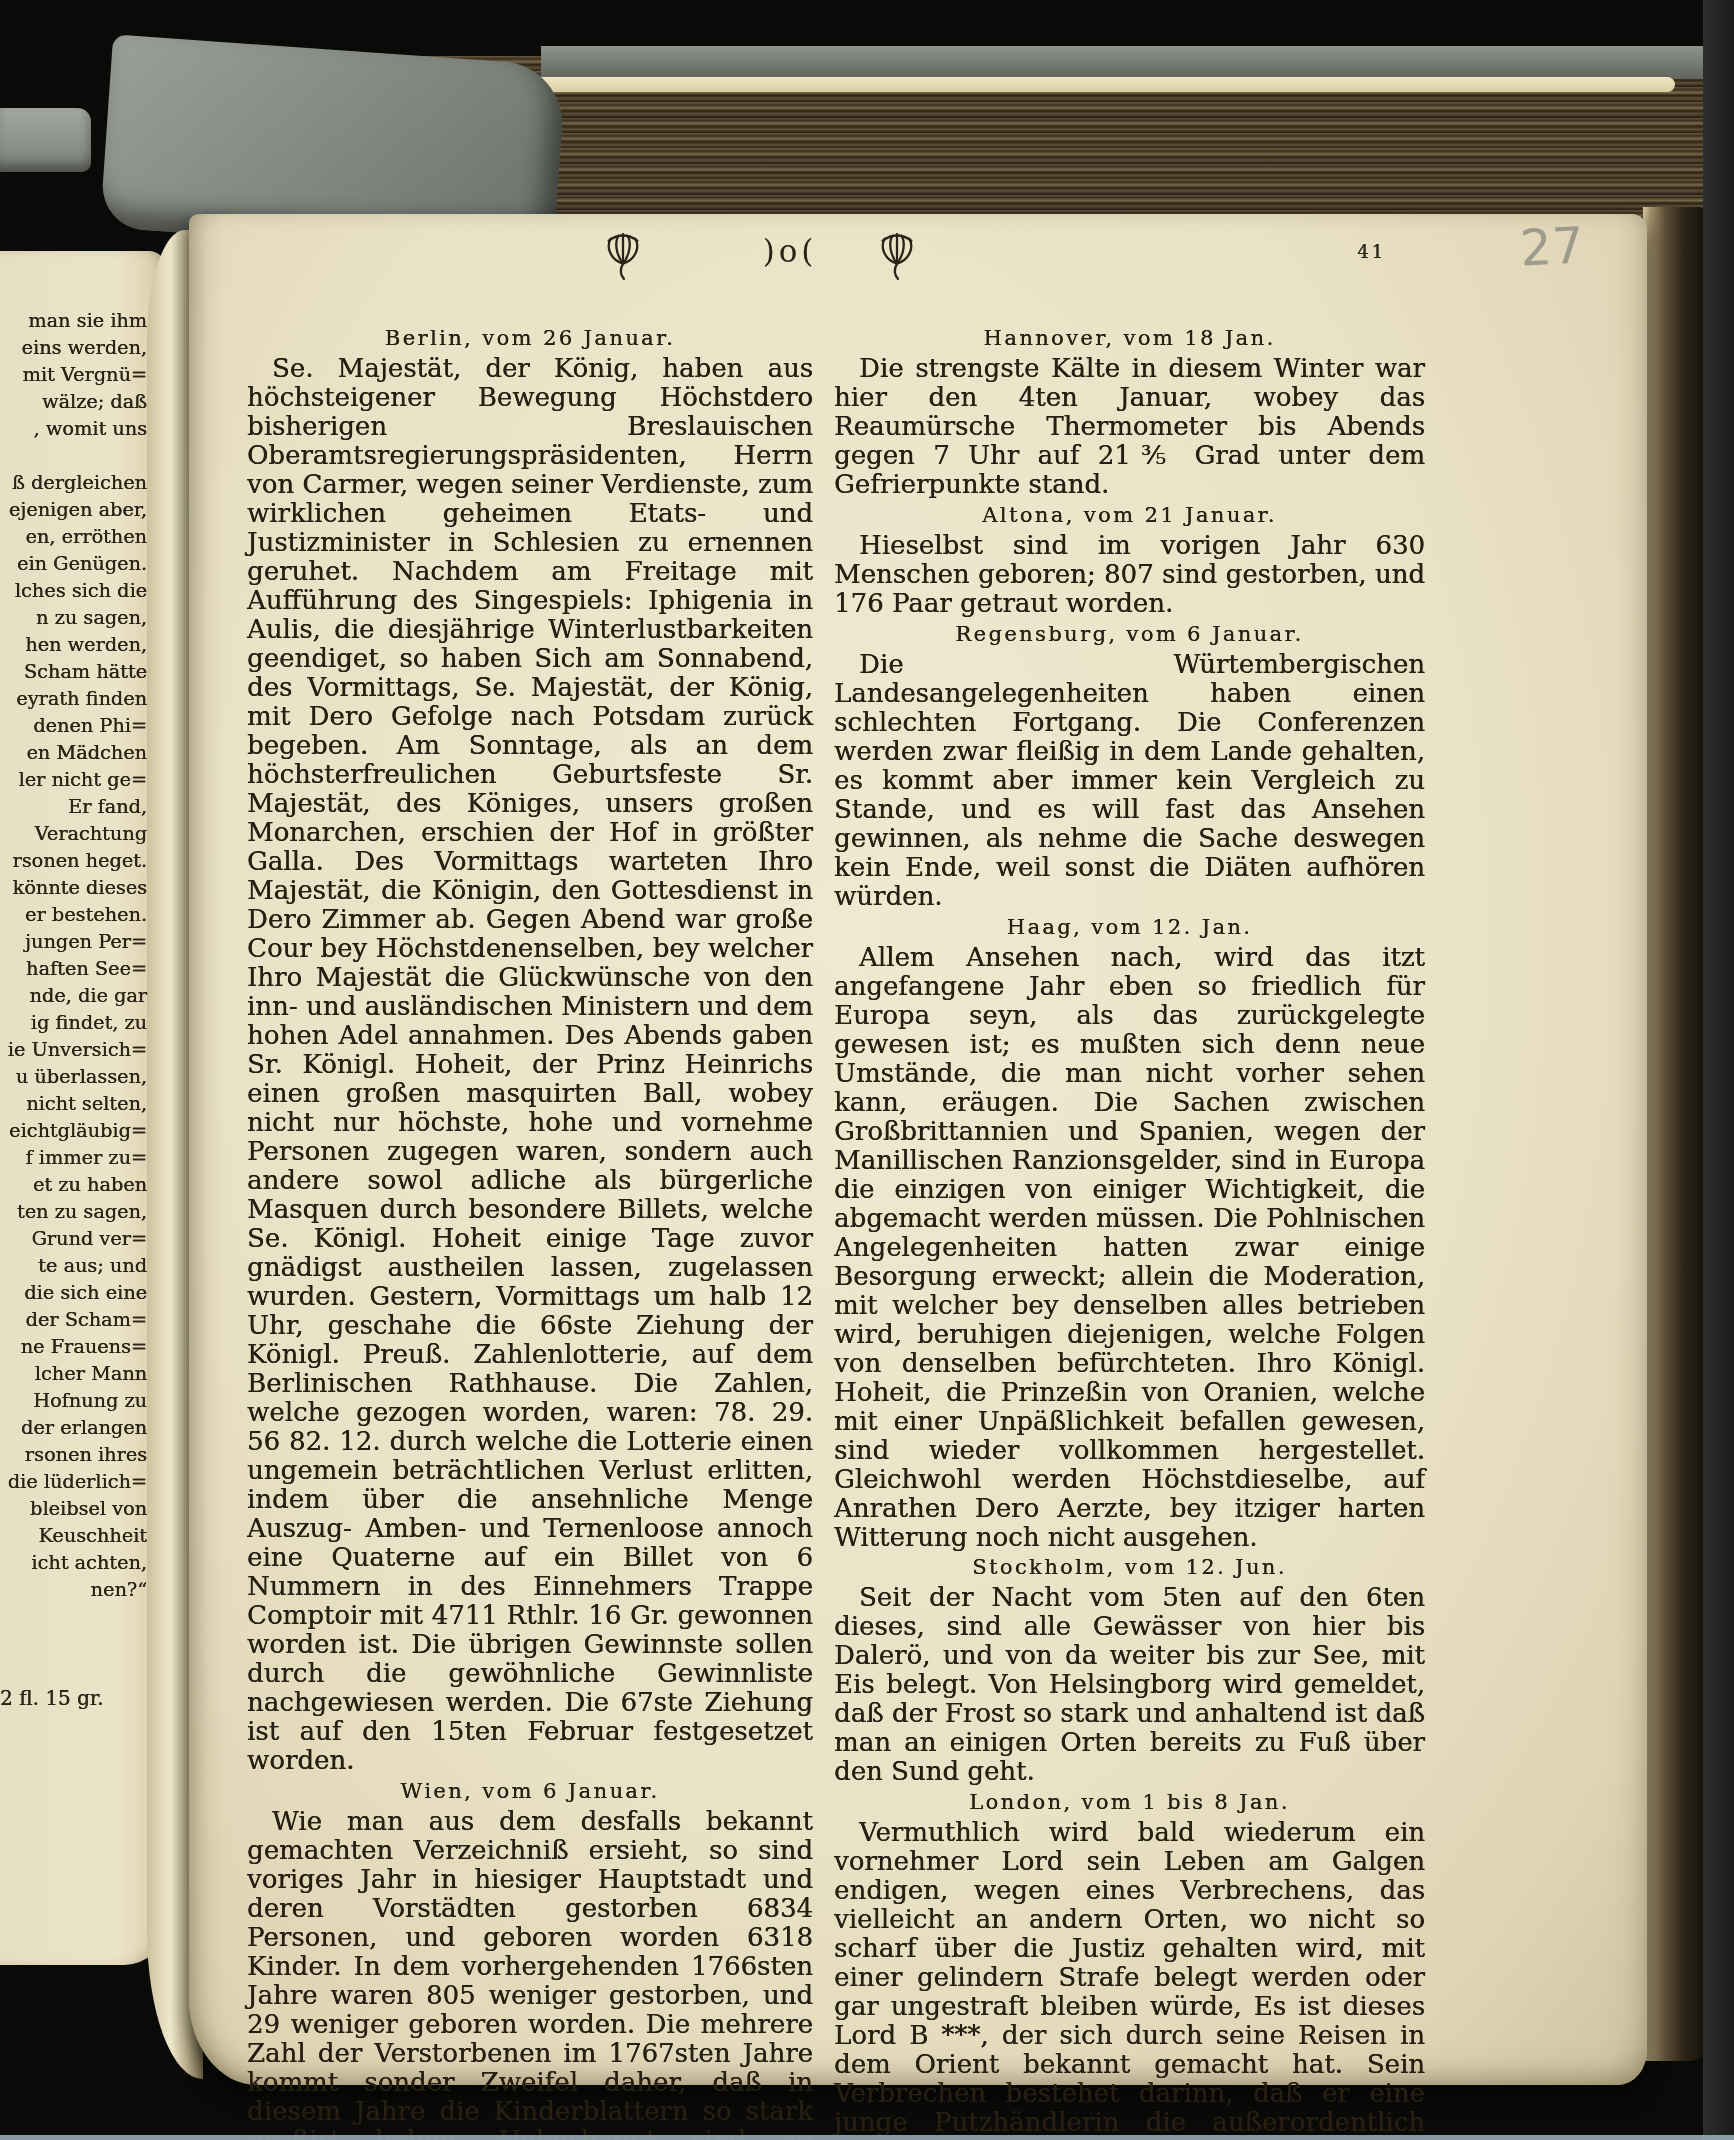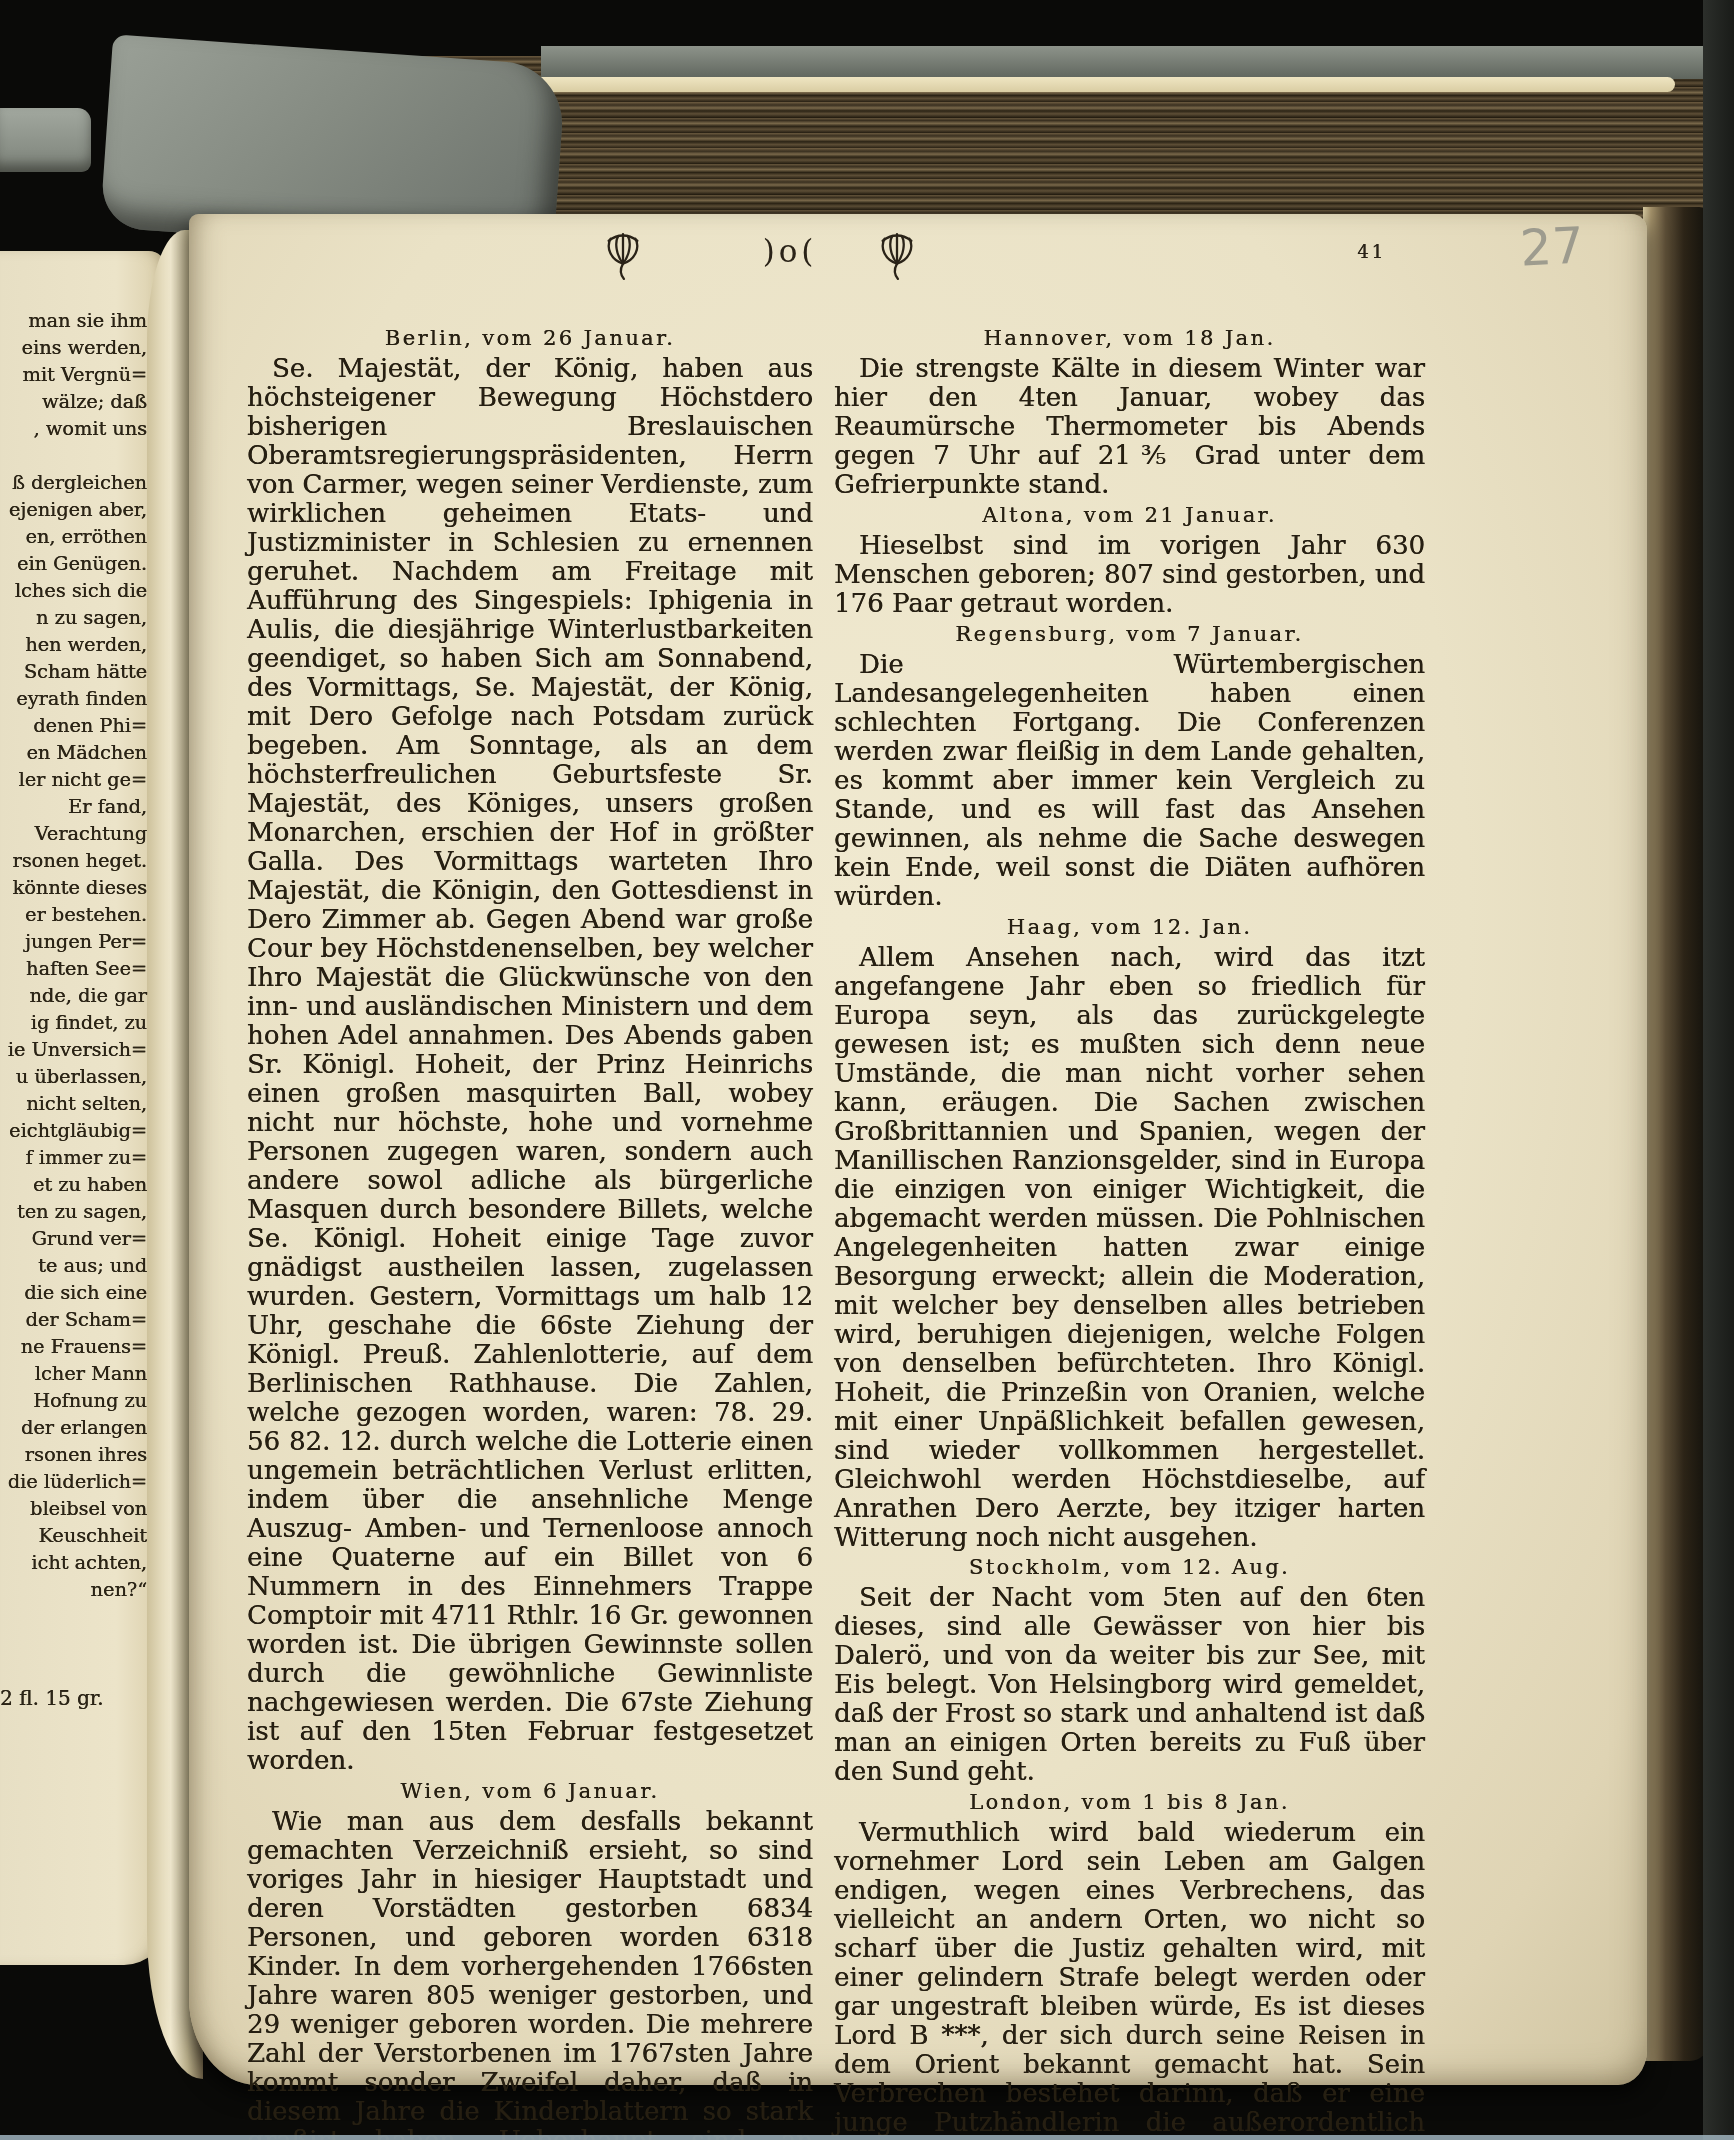--- a/index.html
+++ b/index.html
@@ -226,25 +226,25 @@
       <div class="article-body">Se. Majestät, der König, haben aus höchsteigener Bewegung Höchstdero bisherigen Breslauischen Oberamtsregierungspräsidenten, Herrn von Carmer, wegen seiner Verdienste, zum wirklichen geheimen Etats- und Justizminister in Schlesien zu ernennen geruhet. Nachdem am Freitage mit Aufführung des Singespiels: Iphigenia in Aulis, die diesjährige Winterlustbarkeiten geendiget, so haben Sich am Sonnabend, des Vormittags, Se. Majestät, der König, mit Dero Gefolge nach Potsdam zurück begeben. Am Sonntage, als an dem höchsterfreulichen Geburtsfeste Sr. Majestät, des Königes, unsers großen Monarchen, erschien der Hof in größter Galla. Des Vormittags warteten Ihro Majestät, die Königin, den Gottesdienst in Dero Zimmer ab. Gegen Abend war große Cour bey Höchstdenenselben, bey welcher Ihro Majestät die Glückwünsche von den inn- und ausländischen Ministern und dem hohen Adel annahmen. Des Abends gaben Sr. Königl. Hoheit, der Prinz Heinrichs einen großen masquirten Ball, wobey nicht nur höchste, hohe und vornehme Personen zugegen waren, sondern auch andere sowol adliche als bürgerliche Masquen durch besondere Billets, welche Se. Königl. Hoheit einige Tage zuvor gnädigst austheilen lassen, zugelassen wurden. Gestern, Vormittags um halb 12 Uhr, geschahe die 66ste Ziehung der Königl. Preuß. Zahlenlotterie, auf dem Berlinischen Rathhause. Die Zahlen, welche gezogen worden, waren: 78. 29. 56 82. 12. durch welche die Lotterie einen ungemein beträchtlichen Verlust erlitten, indem über die ansehnliche Menge Auszug- Amben- und Ternenloose annoch eine Quaterne auf ein Billet von 6 Nummern in des Einnehmers Trappe Comptoir mit 4711 Rthlr. 16 Gr. gewonnen worden ist. Die übrigen Gewinnste sollen durch die gewöhnliche Gewinnliste nachgewiesen werden. Die 67ste Ziehung ist auf den 15ten Februar festgesetzet worden.</div>
       <div class="article-heading">Wien, vom 6 Januar.</div>
       <div class="article-body">Wie man aus dem desfalls bekannt gemachten Verzeichniß ersieht, so sind voriges Jahr in hiesiger Hauptstadt und deren Vorstädten gestorben 6834 Personen, und geboren worden 6318 Kinder. In dem vorhergehenden 1766sten Jahre waren 805 weniger gestorben, und 29 weniger geboren worden. Die mehrere Zahl der Verstorbenen im 1767sten Jahre kommt sonder Zweifel daher, daß in diesem Jahre die Kinderblattern so stark graßirt haben. Ueberhaupt sind an denselben 1046 Personen gestorben. Die Monate September, October und November, haben die meisten Menschen weggeraft; der Februar hingegen ist der gesundeste gewesen. Nur eine Person unter allen 6834 Verstorbenen hat über 100 Jahre gelebt.</div>
     </div>
 
     <div class="col col-right">
       <div class="article-heading">Hannover, vom 18 Jan.</div>
       <div class="article-body">Die strengste Kälte in diesem Winter war hier den 4ten Januar, wobey das Reaumürsche Thermometer bis Abends gegen 7 Uhr auf 21⅗ Grad unter dem Gefrierpunkte stand.</div>
       <div class="article-heading">Altona, vom 21 Januar.</div>
       <div class="article-body">Hieselbst sind im vorigen Jahr 630 Menschen geboren; 807 sind gestorben, und 176 Paar getraut worden.</div>
-      <div class="article-heading">Regensburg, vom 7 Januar.</div>
+      <div class="article-heading">Regensburg, vom 6 Januar.</div>
       <div class="article-body">Die Würtembergischen Landesangelegenheiten haben einen schlechten Fortgang. Die Conferenzen werden zwar fleißig in dem Lande gehalten, es kommt aber immer kein Vergleich zu Stande, und es will fast das Ansehen gewinnen, als nehme die Sache deswegen kein Ende, weil sonst die Diäten aufhören würden.</div>
       <div class="article-heading">Haag, vom 12. Jan.</div>
       <div class="article-body">Allem Ansehen nach, wird das itzt angefangene Jahr eben so friedlich für Europa seyn, als das zurückgelegte gewesen ist; es mußten sich denn neue Umstände, die man nicht vorher sehen kann, eräugen. Die Sachen zwischen Großbrittannien und Spanien, wegen der Manillischen Ranzionsgelder, sind in Europa die einzigen von einiger Wichtigkeit, die abgemacht werden müssen. Die Pohlnischen Angelegenheiten hatten zwar einige Besorgung erweckt; allein die Moderation, mit welcher bey denselben alles betrieben wird, beruhigen diejenigen, welche Folgen von denselben befürchteten. Ihro Königl. Hoheit, die Prinzeßin von Oranien, welche mit einer Unpäßlichkeit befallen gewesen, sind wieder vollkommen hergestellet. Gleichwohl werden Höchstdieselbe, auf Anrathen Dero Aerzte, bey itziger harten Witterung noch nicht ausgehen.</div>
-      <div class="article-heading">Stockholm, vom 12. Aug.</div>
+      <div class="article-heading">Stockholm, vom 12. Jun.</div>
       <div class="article-body">Seit der Nacht vom 5ten auf den 6ten dieses, sind alle Gewässer von hier bis Dalerö, und von da weiter bis zur See, mit Eis belegt. Von Helsingborg wird gemeldet, daß der Frost so stark und anhaltend ist daß man an einigen Orten bereits zu Fuß über den Sund geht.</div>
       <div class="article-heading">London, vom 1 bis 8 Jan.</div>
       <div class="article-body">Vermuthlich wird bald wiederum ein vornehmer Lord sein Leben am Galgen endigen, wegen eines Verbrechens, das vielleicht an andern Orten, wo nicht so scharf über die Justiz gehalten wird, mit einer gelindern Strafe belegt werden oder gar ungestraft bleiben würde, Es ist dieses Lord B ***, der sich durch seine Reisen in dem Orient bekannt gemacht hat. Sein Verbrechen bestehet darinn, daß er eine junge Putzhändlerin die außerordentlich schön, und dabey tugendhaft, ist durch eine Kuplerin unter dem Vorwande etwas von ihr zu kaufen, in sein Haus bringen lassen, und sie mit Gewalt zu seinem Willen genöthiget, Die Sache</div>
       <div class="catchword">ist</div>
     </div>
 
   </div>
 
   <div class="scan-strip"></div>
 

